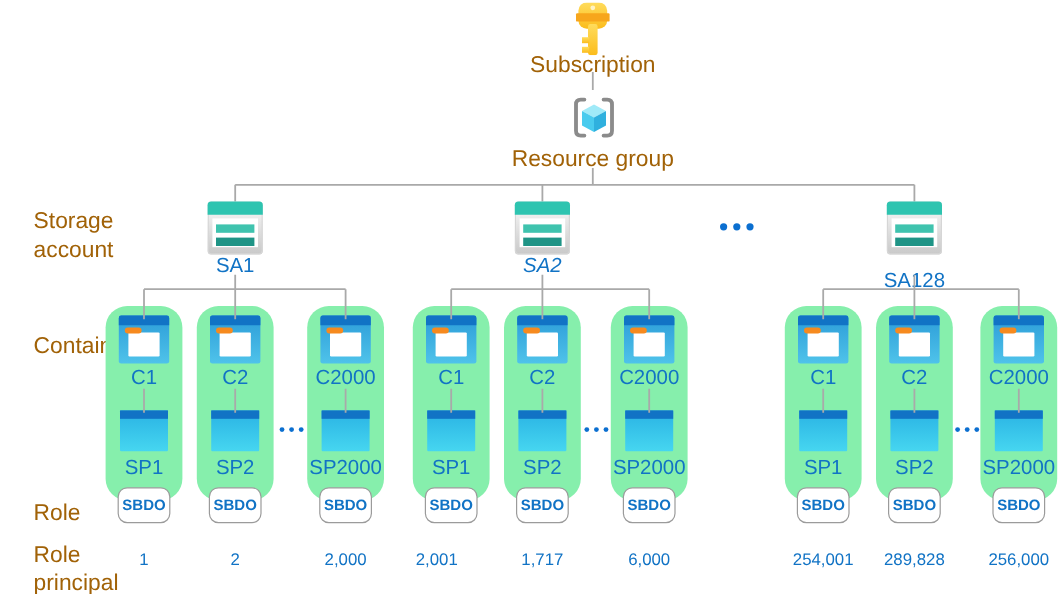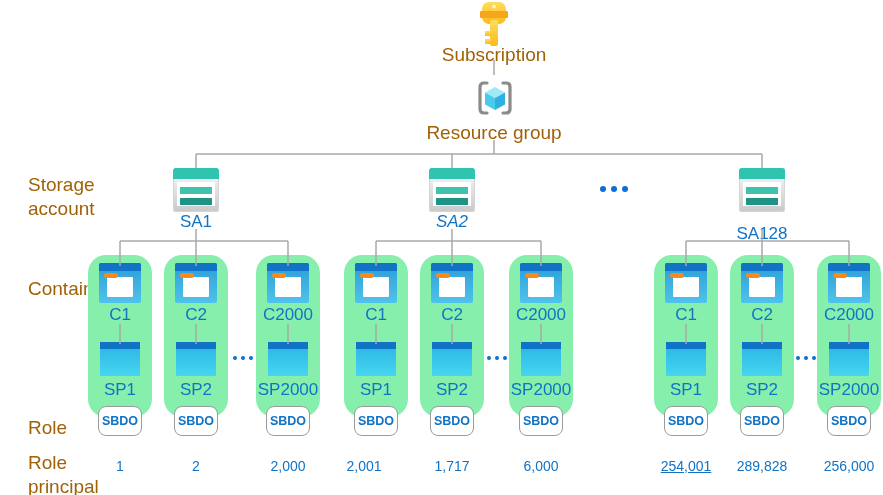--- a/index.html
+++ b/index.html
@@ -265,17 +265,17 @@
     <div class="node-lbl sp-lbl">SP2000</div>
     <div class="sbdo">SBDO</div>
   </div>
 
   <div class="num" style="left:80px;">1</div>
   <div class="num" style="left:156px;">2</div>
   <div class="num" style="left:248px;">2,000</div>
   <div class="num" style="left:324px;">2,001</div>
   <div class="num" style="left:412px;">1,717</div>
   <div class="num" style="left:501px;">6,000</div>
-  <div class="num" style="left:646px;text-decoration:underline;">254,001</div>
+  <div class="num" style="left:646px;">254,001</div>
   <div class="num" style="left:722px;">289,828</div>
   <div class="num" style="left:809px;">256,000</div>
 
 </div>
 
 </body></html>

